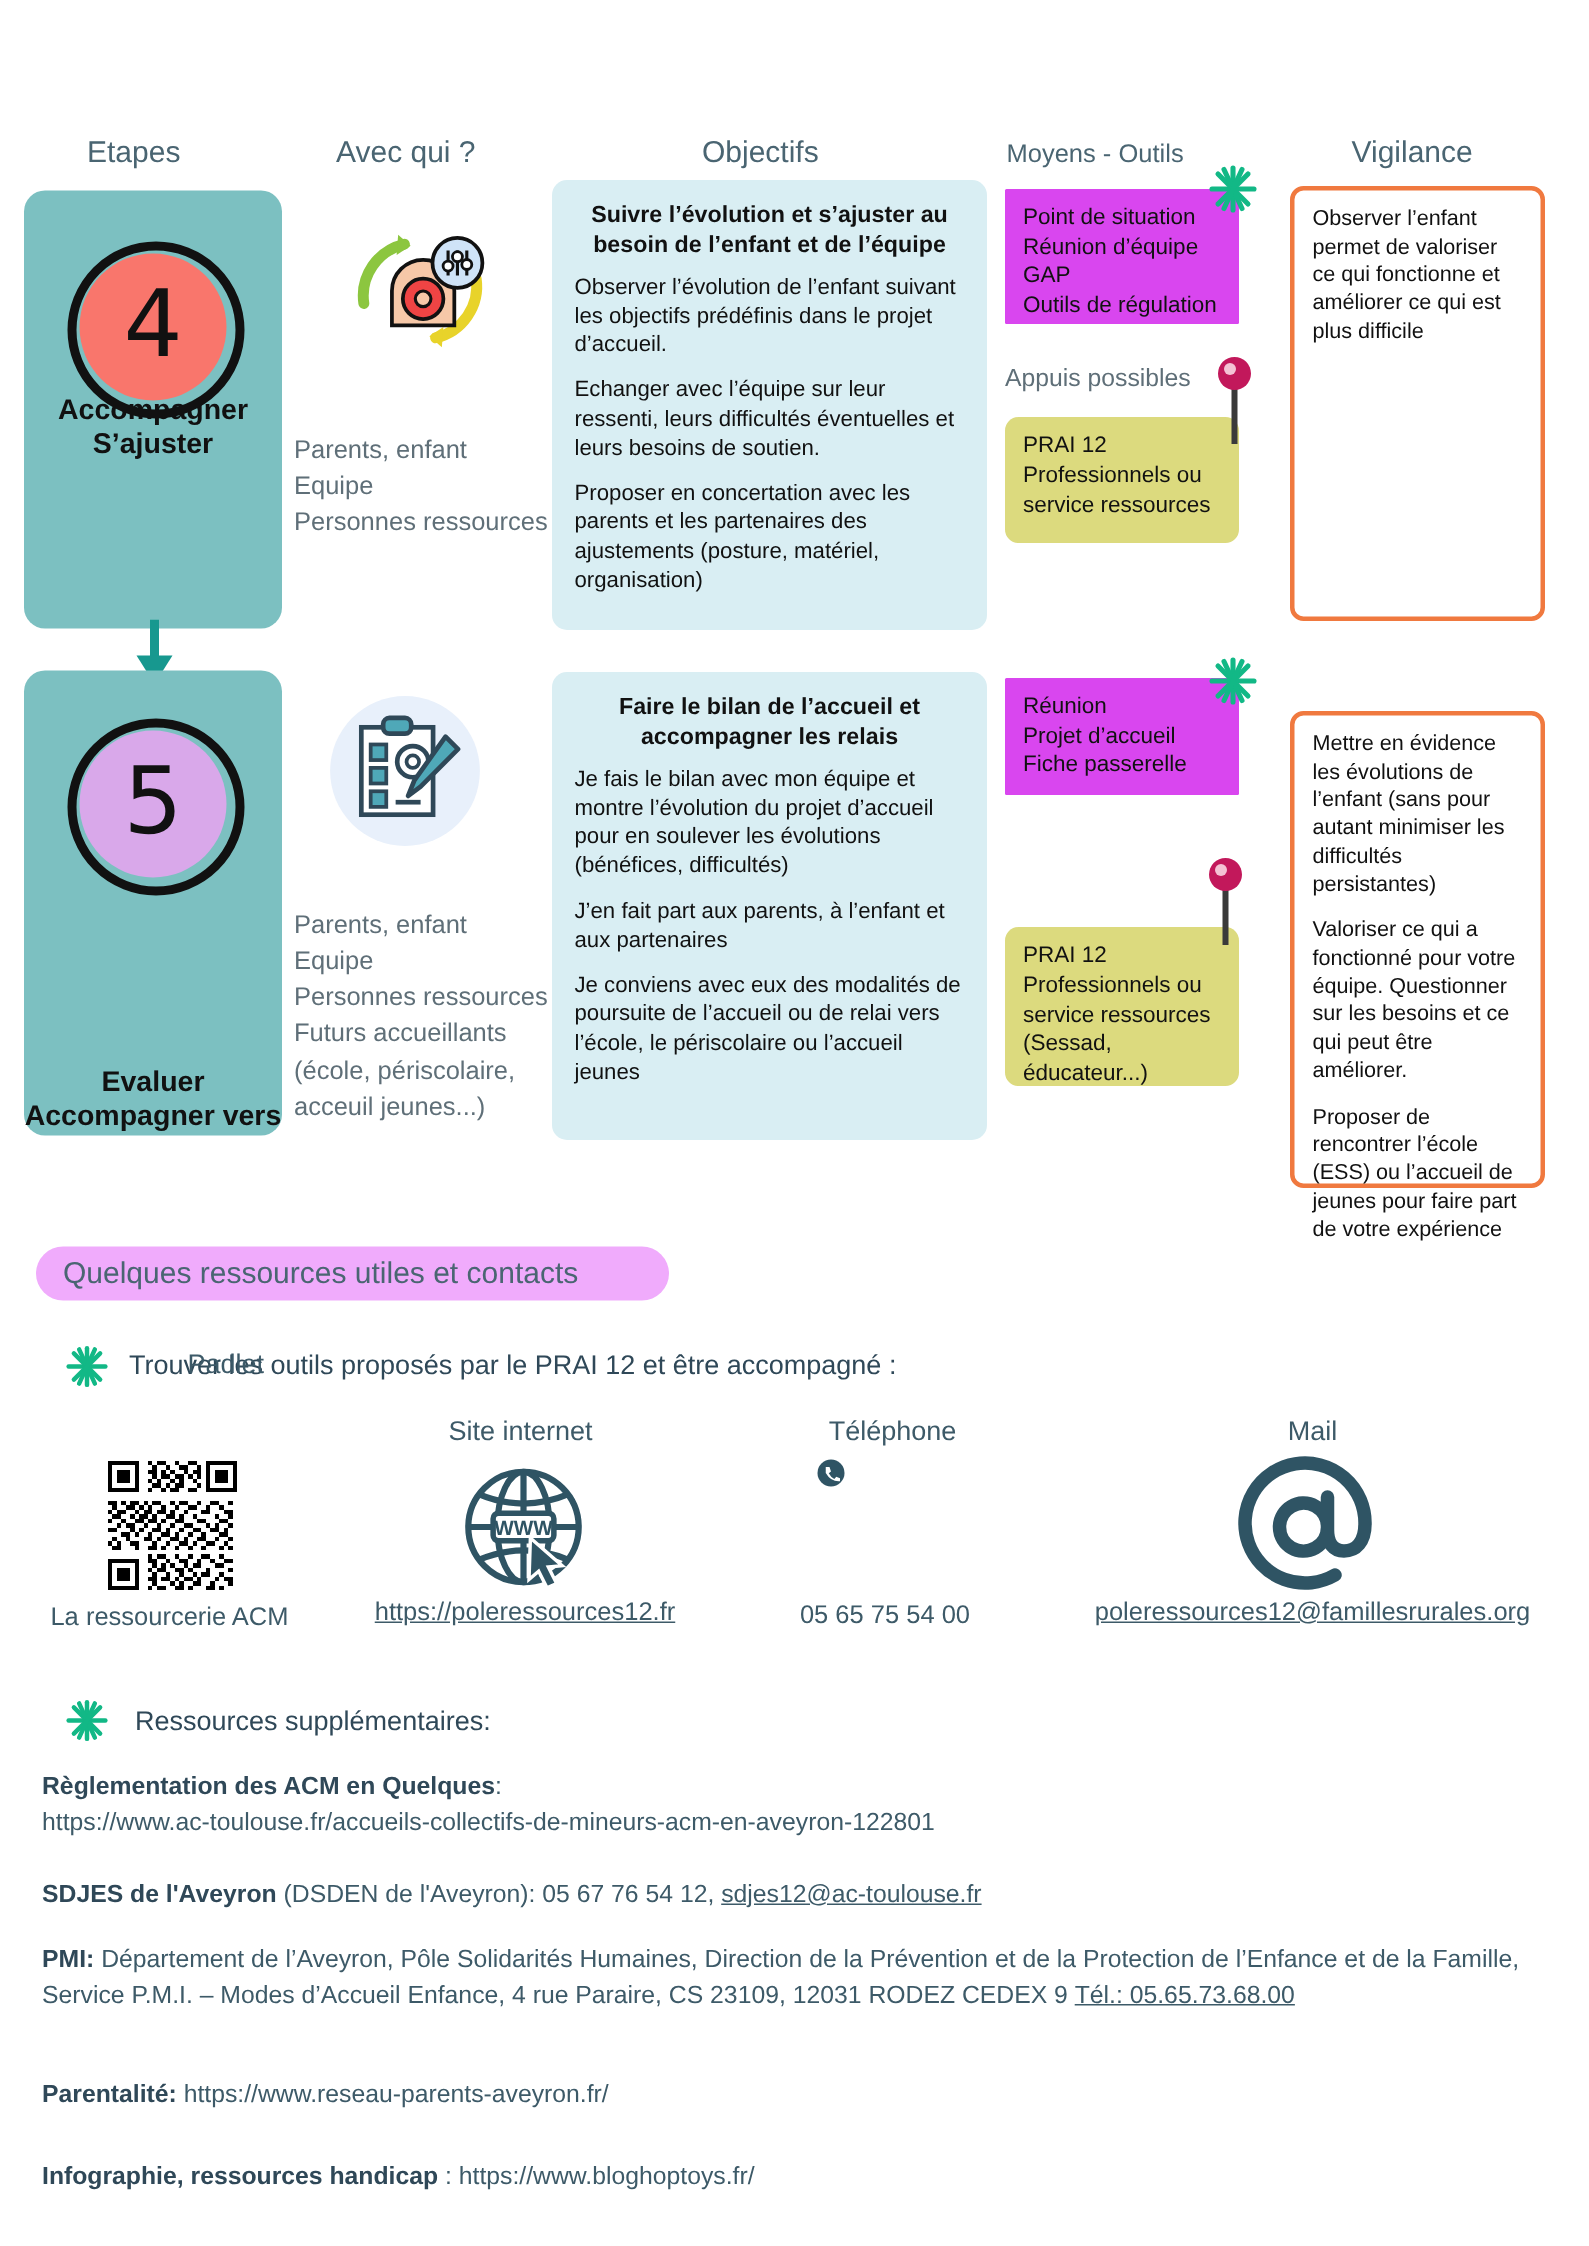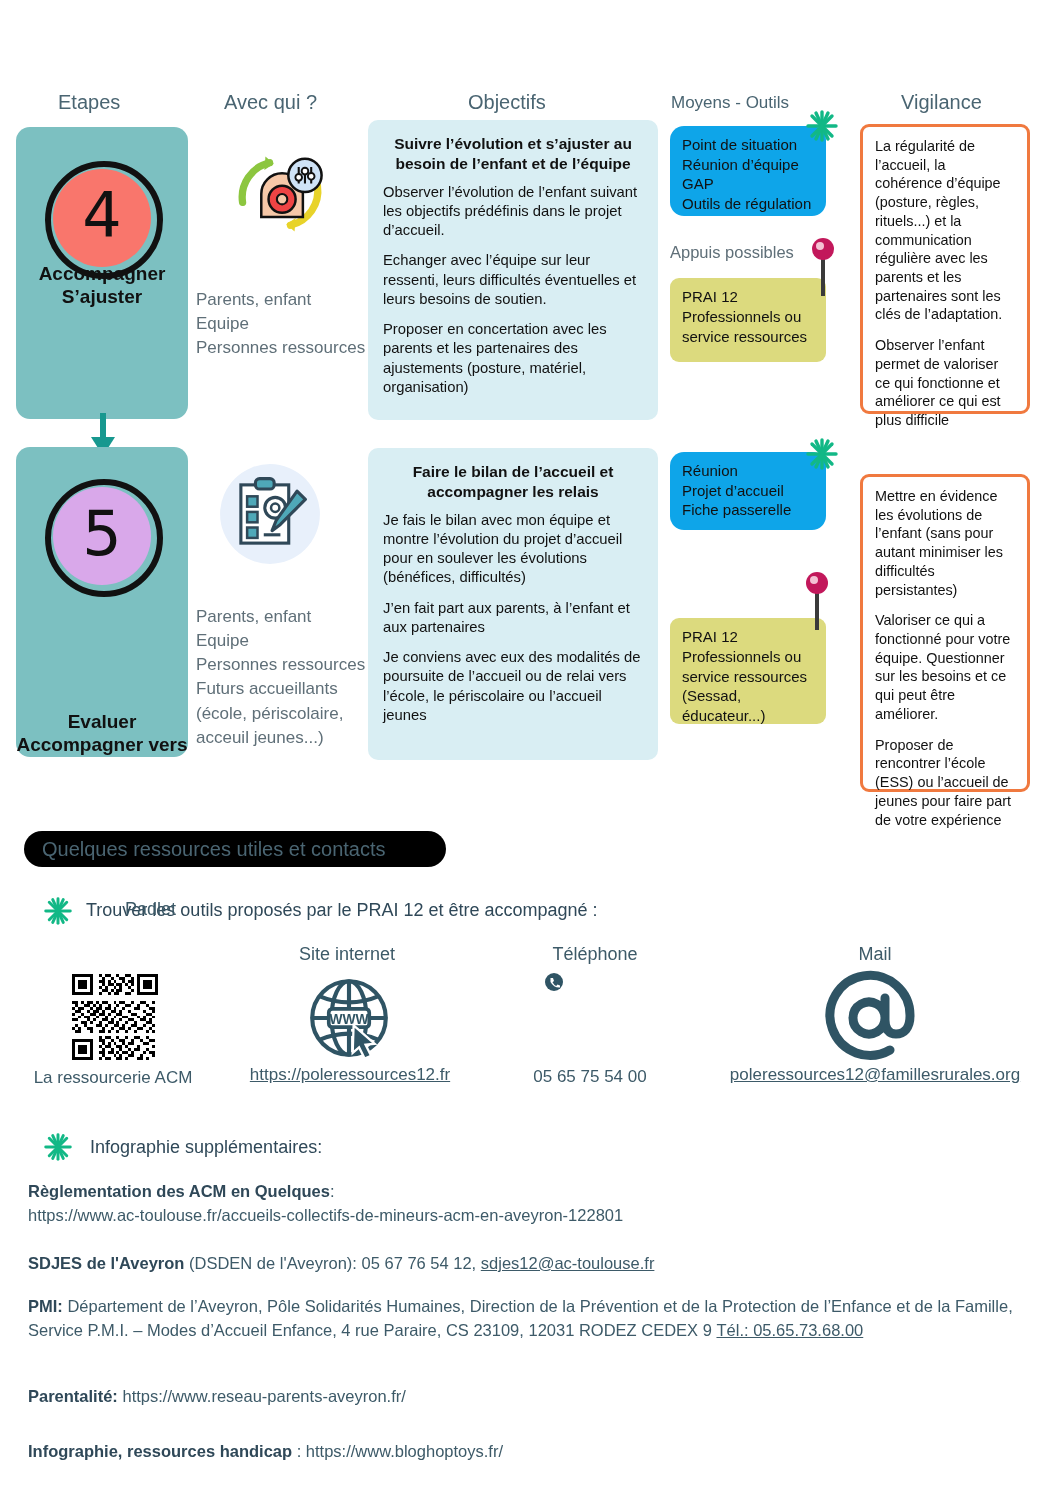--- a/index.html
+++ b/index.html
@@ -147,22 +147,22 @@
     font-size: 14.8px;
     color: #111111;
     line-height: 1.3;
     margin-bottom: 11px;
   }
   .obj-p:last-child { margin-bottom: 0; }
 
   
   .green-box {
     position: absolute;
-    background: #0ea5e9;
-    border-radius: 14px;
+    background: #d946ef;
+    border-radius: 1px;
     padding: 9px 12px;
     width: 156px;
     box-sizing: border-box;
     font-size: 15px;
     color: #111111;
     line-height: 1.3;
   }
   #green-box-4 { left: 670px; top: 126px; height: 90px; }
   #green-box-5 { left: 670px; top: 452px; height: 78px; }
 
@@ -214,21 +214,21 @@
   .vig-p { margin-bottom: 12px; }
   .vig-p:last-child { margin-bottom: 0; }
 
   
   #res-banner {
     position: absolute;
     left: 24px;
     top: 831px;
     width: 422px;
     height: 36px;
-    background: #000000;
+    background: #f0abfc;
     border-radius: 18px;
     display: flex;
     align-items: center;
     padding-left: 18px;
     box-sizing: border-box;
     font-size: 20px;
     color: #4a6572;
   }
 
   #res-line-1 {
@@ -432,21 +432,20 @@
   <circle cx="11" cy="11" r="11" fill="#c2185b"></circle>
   <circle cx="8" cy="8" r="4" fill="#f4c2d4"></circle>
 </svg>
 <svg class="pin-icon" id="pin-5" viewBox="0 0 22 58">
   <rect x="9" y="18" width="4" height="40" fill="#3a3a3a"></rect>
   <circle cx="11" cy="11" r="11" fill="#c2185b"></circle>
   <circle cx="8" cy="8" r="4" fill="#f4c2d4"></circle>
 </svg>
 
 <div class="vig-box" id="vig-box-4">
-  <div class="vig-p">La régularité de l’accueil, la cohérence d’équipe (posture, règles, rituels...) et la communication régulière avec les parents et les partenaires sont les clés de l’adaptation.</div>
   <div class="vig-p">Observer l’enfant permet de valoriser ce qui fonctionne et améliorer ce qui est plus difficile</div>
 </div>
 <div class="vig-box" id="vig-box-5">
   <div class="vig-p">Mettre en évidence les évolutions de l’enfant (sans pour autant minimiser les difficultés persistantes)</div>
   <div class="vig-p">Valoriser ce qui a fonctionné pour votre équipe. Questionner sur les besoins et ce qui peut être améliorer.</div>
   <div class="vig-p">Proposer de rencontrer l’école (ESS) ou l’accueil de jeunes pour faire part de votre expérience</div>
 </div>
 
 <div id="res-banner">Quelques ressources utiles et contacts</div>
 
@@ -691,21 +690,21 @@
 <svg id="res-star-2" viewBox="0 0 32 32">
   <g stroke="#12b886" stroke-width="3.4" stroke-linecap="round">
     <path d="M16 2 L16 30"></path>
       <path d="M2 16 L30 16"></path>
     <path d="M6 6 L26 26"></path>
       <path d="M26 6 L6 26"></path>
     <path d="M10 3 L22 29"></path>
       <path d="M22 3 L10 29"></path>
   </g>
 </svg>
-<div id="res-line-2">Infographie supplémentaires:</div>
+<div id="res-line-2">Ressources supplémentaires:</div>
 
 <div class="res-block" id="res-reglementation">
   <div><span class="res-label">Règlementation des ACM en Quelques</span><span>:</span></div>
   <div>https://www.ac-toulouse.fr/accueils-collectifs-de-mineurs-acm-en-aveyron-122801</div>
 </div>
 
 <div class="res-block" id="res-sdjes">
   <span class="res-label">SDJES de l'Aveyron</span><span> (DSDEN de l'Aveyron): 05 67 76 54 12, </span><span class="res-underline">sdjes12@ac-toulouse.fr</span>
 </div>
 

